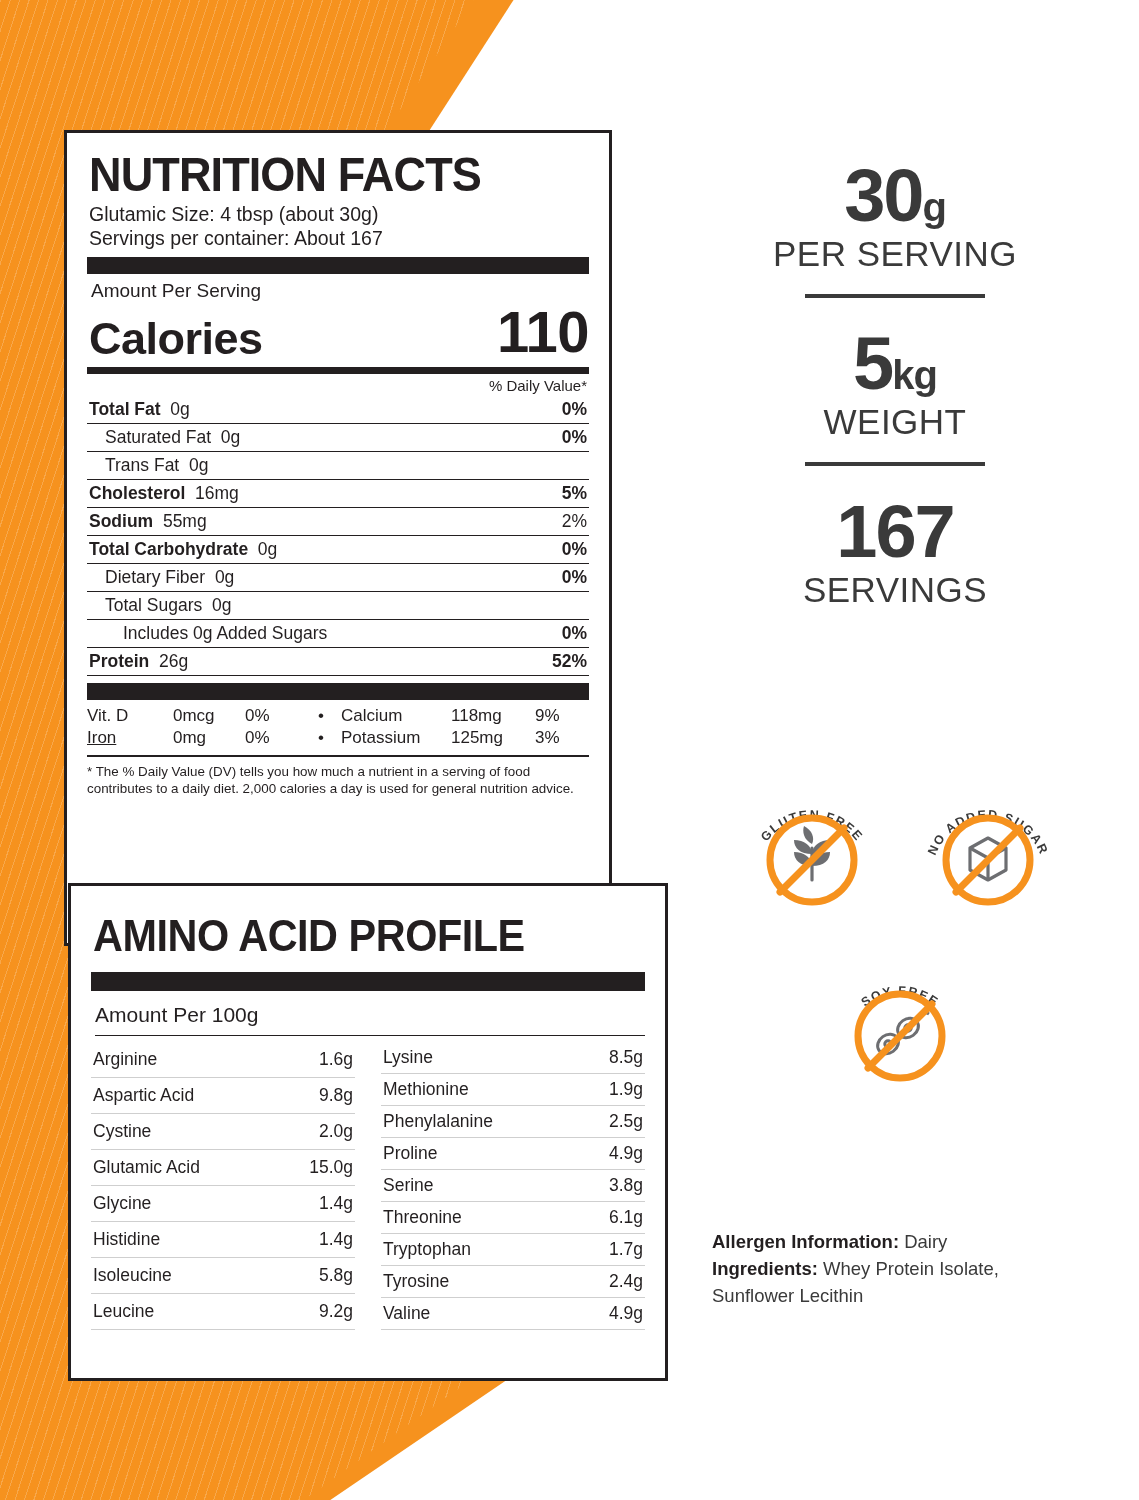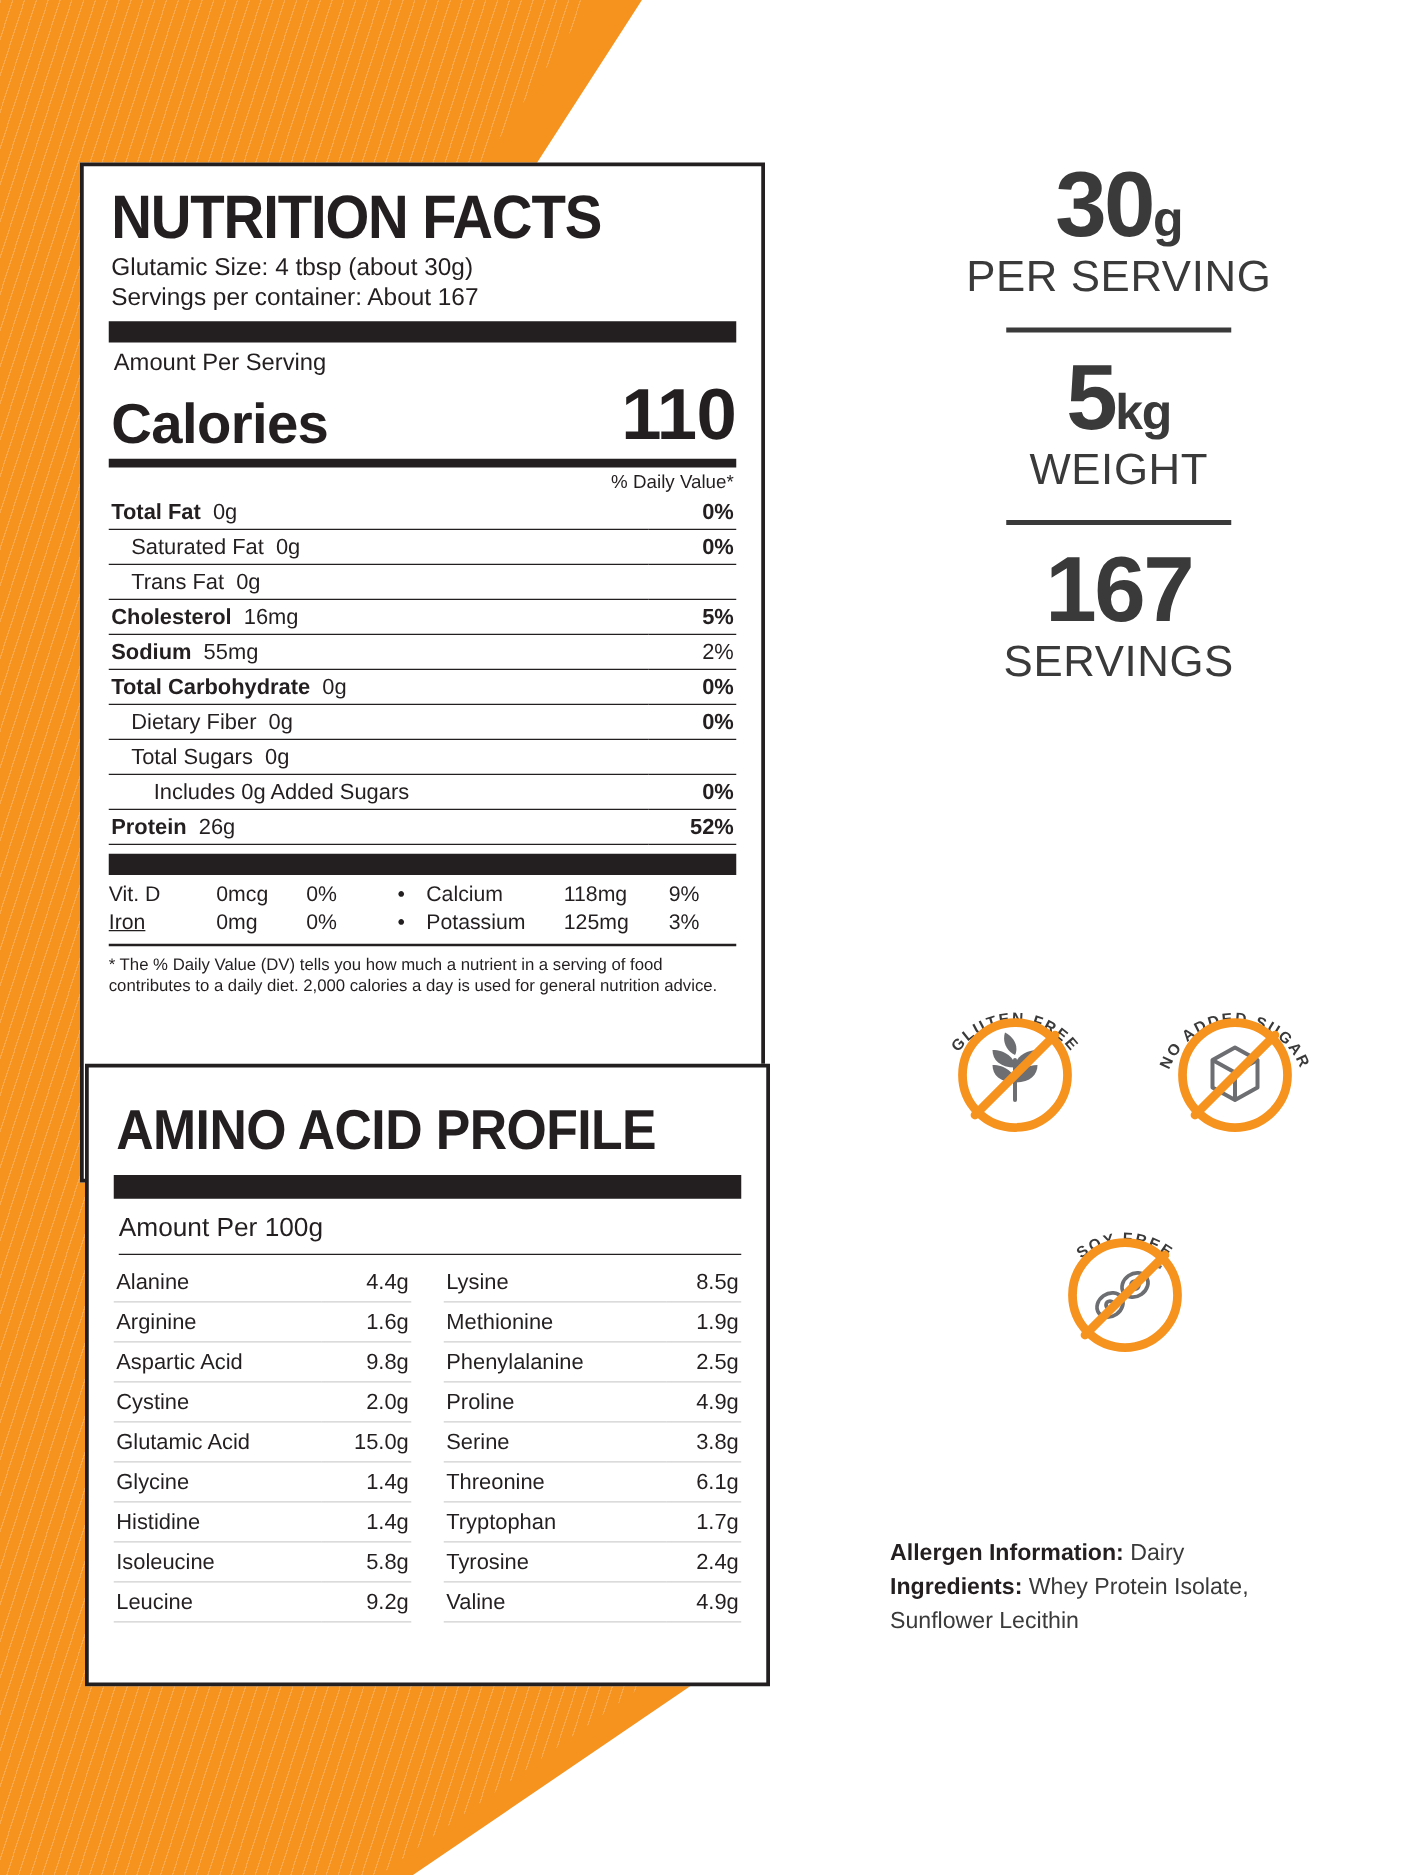--- a/index.html
+++ b/index.html
@@ -52,21 +52,21 @@
   }
 
   
   .panel {
     position:absolute;
     background:#ffffff;
     border:3px solid #231f20;
     padding:18px 20px 16px 20px;
   }
   #nutrition-panel { left:64px; top:130px; width:548px; height:816px; }
-  #amino-panel     { left:68px; top:851px; width:548px; height:498px; }
+  #amino-panel     { left:68px; top:883px; width:600px; height:498px; }
 
   
   .nf-title {
     font-size:49px; font-weight:bold; letter-spacing:-1px;
     line-height:0.96; margin:0 0 4px 2px;
     font-family:"Liberation Sans Narrow","Liberation Sans", sans-serif;
     transform:scaleX(0.92); transform-origin:left center;
   }
   .nf-serv {
     font-size:19.5px; line-height:1.24; margin-left:2px;
@@ -111,20 +111,21 @@
   table.aa { width:100%; border-collapse:collapse; font-size:17.5px; }
   table.aa td { padding:5px 2px; border-bottom:1px solid #cfcfcf; }
   table.aa tr:last-child td { border-bottom:1px solid #cfcfcf; }
   table.aa td.v { text-align:right; }
 
   
   #stats { position:absolute; left:700px; top:130px; width:390px; text-align:center; }
   .stat-num {
     font-size:74px; font-weight:bold; letter-spacing:-2px; line-height:0.92;
     color:#3a3a3a;
+    margin-top:32px;
   }
   .stat-num .unit { font-size:40px; letter-spacing:-1px; }
   .stat-cap { font-size:35px; color:#3a3a3a; letter-spacing:0.5px; margin-top:4px; }
   .stat-div { width:180px; height:4px; background:#3a3a3a; margin:20px auto 18px auto; }
 
   
   #badges { position:absolute; left:700px; top:770px; width:400px; }
   .badge-row { display:flex; justify-content:center; gap:36px; }
   .badge { width:140px; height:150px; position:relative; }
   .badge svg { display:block; }
@@ -246,24 +247,20 @@
   <div class="footnote">* The % Daily Value (DV) tells you how much a nutrient in a serving of food contributes to a daily diet. 2,000 calories a day is used for general nutrition advice.</div>
 </div>
 
 <div class="panel" id="amino-panel">
   <div class="aa-title">AMINO ACID PROFILE</div>
   <div class="bar-thick" style="height:19px;"></div>
   <div class="aa-amt">Amount Per 100g</div>
   <div class="aa-cols">
     <table class="aa">
         <tbody id="aa-left">
-          <tr>
-            <td>Alanine</td>
-            <td class="v">4.4g</td>
-          </tr>
           <tr>
             <td>Arginine</td>
             <td class="v">1.6g</td>
           </tr>
           <tr>
             <td>Aspartic Acid</td>
             <td class="v">9.8g</td>
           </tr>
           <tr>
             <td>Cystine</td>

